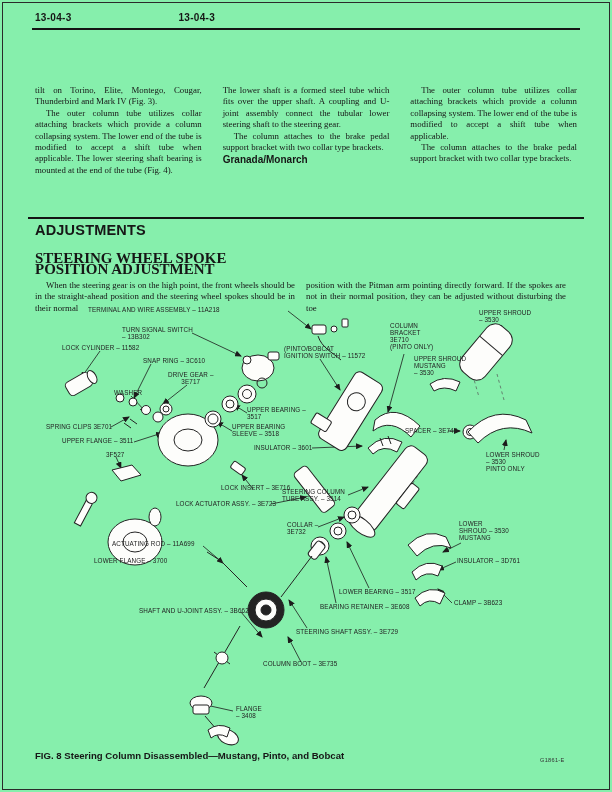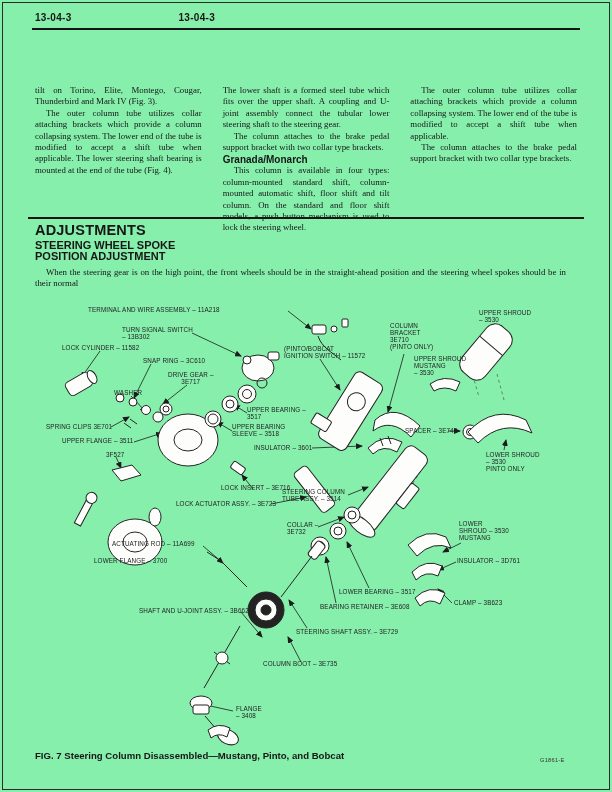--- a/index.html
+++ b/index.html
@@ -17,22 +17,22 @@
   
   .intro{position:absolute;top:38px;left:35px;right:35px;display:flex;gap:21px;margin-top:47px;}
   .col{flex:1;}
   .col p{margin:0;font-size:8.8px;line-height:11.4px;text-align:justify;text-indent:11px;}
   .col p.ni{text-indent:0;}
   .subh{font-family:"Liberation Sans",sans-serif;font-weight:bold;font-size:10px;margin:1px 0 0;}
   
   .adj{position:absolute;top:223px;left:35px;right:46px;}
   .adj .h1{font-family:"Liberation Sans",sans-serif;font-weight:bold;font-size:14.5px;
            letter-spacing:.2px;line-height:15px;}
-  .adj .h2{font-family:Liberation Sans, sans-serif;font-weight:bold;font-size:11px;
-           line-height:11px;white-space:pre-line;margin-top:2px;}
+  .adj .h2{font-family:Liberation Serif, serif;font-weight:bold;font-size:15px;
+           line-height:11px;white-space:pre-line;margin-top:15px;}
   .adj .cols{display:flex;gap:11px;margin-top:5px;justify-content:flex-end;}
   .adj .cols p{flex:1;margin:0;font-size:8.8px;line-height:11.4px;text-align:justify;}
   .adj .cols p.ind{text-indent:11px;}
   
   .fig{position:absolute;inset:0;pointer-events:none;}
   .fig svg{position:absolute;left:0;top:0;}
   .lbl{position:absolute;font-family:"Liberation Sans",sans-serif;font-size:6.3px;
        line-height:7.1px;letter-spacing:.12px;color:#222;white-space:pre-line;}
   .lbl.c{text-align:center;}
   .cap{position:absolute;left:35px;top:750px;font-family:"Liberation Sans",sans-serif;
@@ -59,36 +59,36 @@
 
   <div class="intro">
     <div class="col">
       <p class="ni">tilt on Torino, Elite, Montego, Cougar, Thunderbird and Mark IV (Fig. 3).</p>
       <p>The outer column tube utilizes collar attaching brackets which provide a column collapsing system. The lower end of the tube is modified to accept a shift tube when applicable. The lower steering shaft bearing is mounted at the end of the tube (Fig. 4).</p>
     </div>
     <div class="col">
       <p class="ni">The lower shaft is a formed steel tube which fits over the upper shaft. A coupling and U-joint assembly connect the tubular lower steering shaft to the steering gear.</p>
       <p>The column attaches to the brake pedal support bracket with two collar type brackets.</p>
       <div class="subh">Granada/Monarch</div>
-      <p>This column is available in four types: column-mounted standard shift, column-mounted automatic shift, floor shift and tilt column. On the standard and floor shift models, a push button mechanism is used to lock the steering wheel.</p>
     </div>
     <div class="col">
       <p>The outer column tube utilizes collar attaching brackets which provide a column collapsing system. The lower end of the tube is modified to accept a shift tube when applicable.</p>
       <p>The column attaches to the brake pedal support bracket with two collar type brackets.</p>
     </div>
   </div>
 
   <div class="rule2"></div>
 
   <div class="adj">
     <div class="h1">ADJUSTMENTS</div>
     <div class="h2">STEERING WHEEL SPOKE
 POSITION ADJUSTMENT</div>
     <div class="cols">
       <p class="ind">When the steering gear is on the high point, the front wheels should be in the straight-ahead position and the steering wheel spokes should be in their normal</p>
+      <p>position with the Pitman arm pointing directly forward. If the spokes are not in their normal position, they can be adjusted without disturbing the toe</p>
     </div>
   </div>
 
   <div class="fig">
     <svg width="612" height="792" viewBox="0 0 612 792">
       <defs>
         <marker id="ah" markerWidth="7" markerHeight="6" refX="6" refY="3" orient="auto" markerUnits="userSpaceOnUse">
           <path d="M0,0 L7,3 L0,6 z" fill="#1c1c1c"></path>
         </marker>
       </defs>
@@ -290,15 +290,15 @@
     <div class="lbl" style="left:339px;top:588px">LOWER BEARING – 3517</div>
     <div class="lbl" style="left:320px;top:603px">BEARING RETAINER – 3E608</div>
     <div class="lbl" style="left:454px;top:599px">CLAMP – 3B623</div>
     <div class="lbl" style="left:139px;top:607px">SHAFT AND U-JOINT ASSY. – 3B662</div>
     <div class="lbl" style="left:296px;top:628px">STEERING SHAFT ASSY. – 3E729</div>
     <div class="lbl" style="left:263px;top:660px">COLUMN BOOT – 3E735</div>
     <div class="lbl" style="left:236px;top:705px">FLANGE
 – 3408</div>
   </div>
 
-  <div class="cap">FIG. 7 Steering Column Disassembled—Mustang, Pinto, and Bobcat</div>
+  <div class="cap">FIG. 8 Steering Column Disassembled—Mustang, Pinto, and Bobcat</div>
   <div class="art">G1861-E</div>
 </div>
 
 </body></html>

